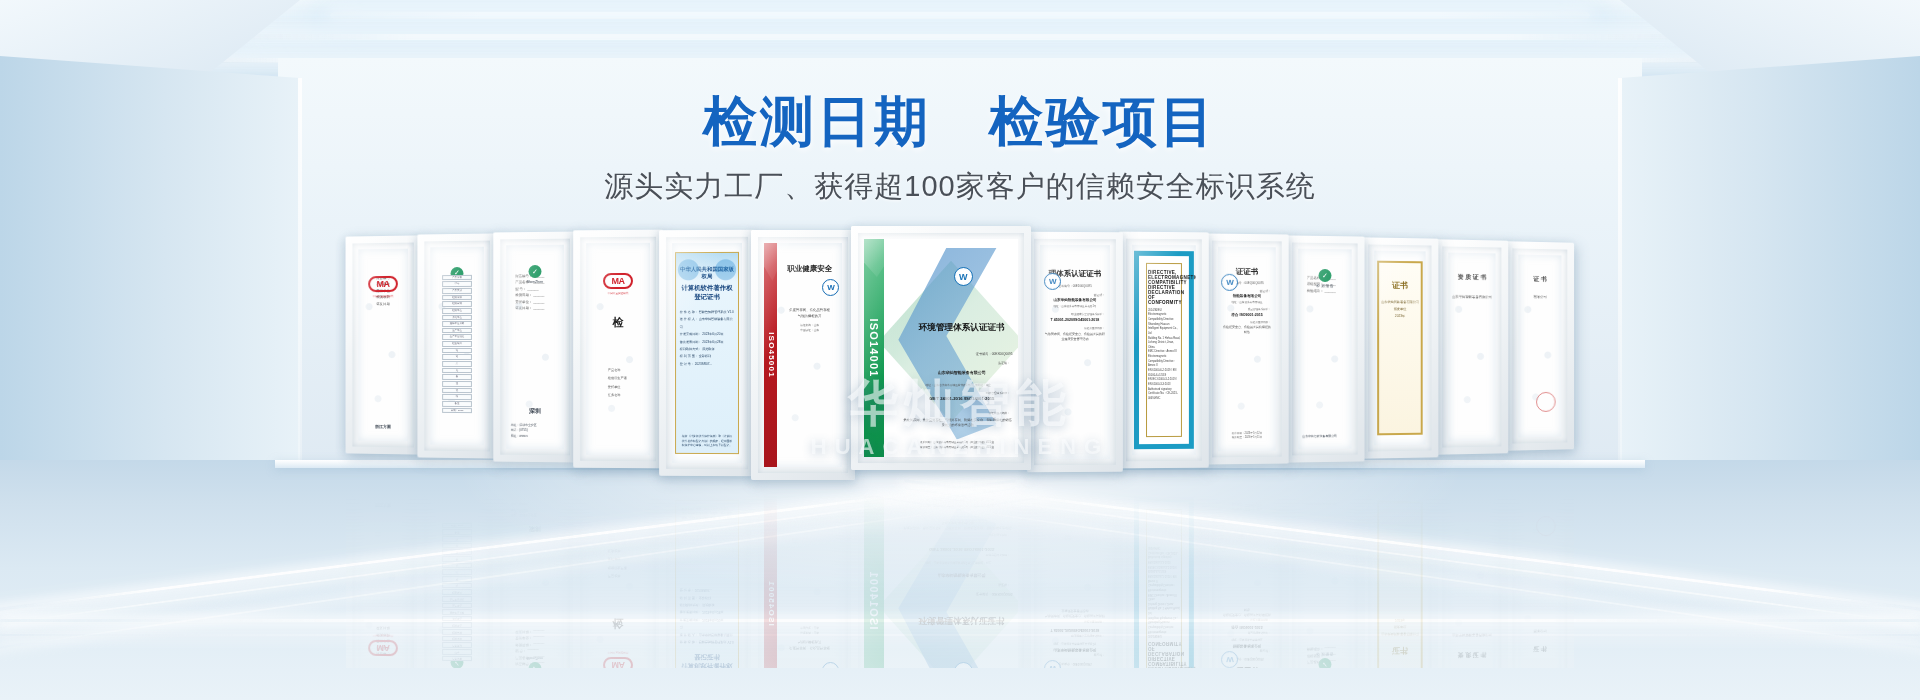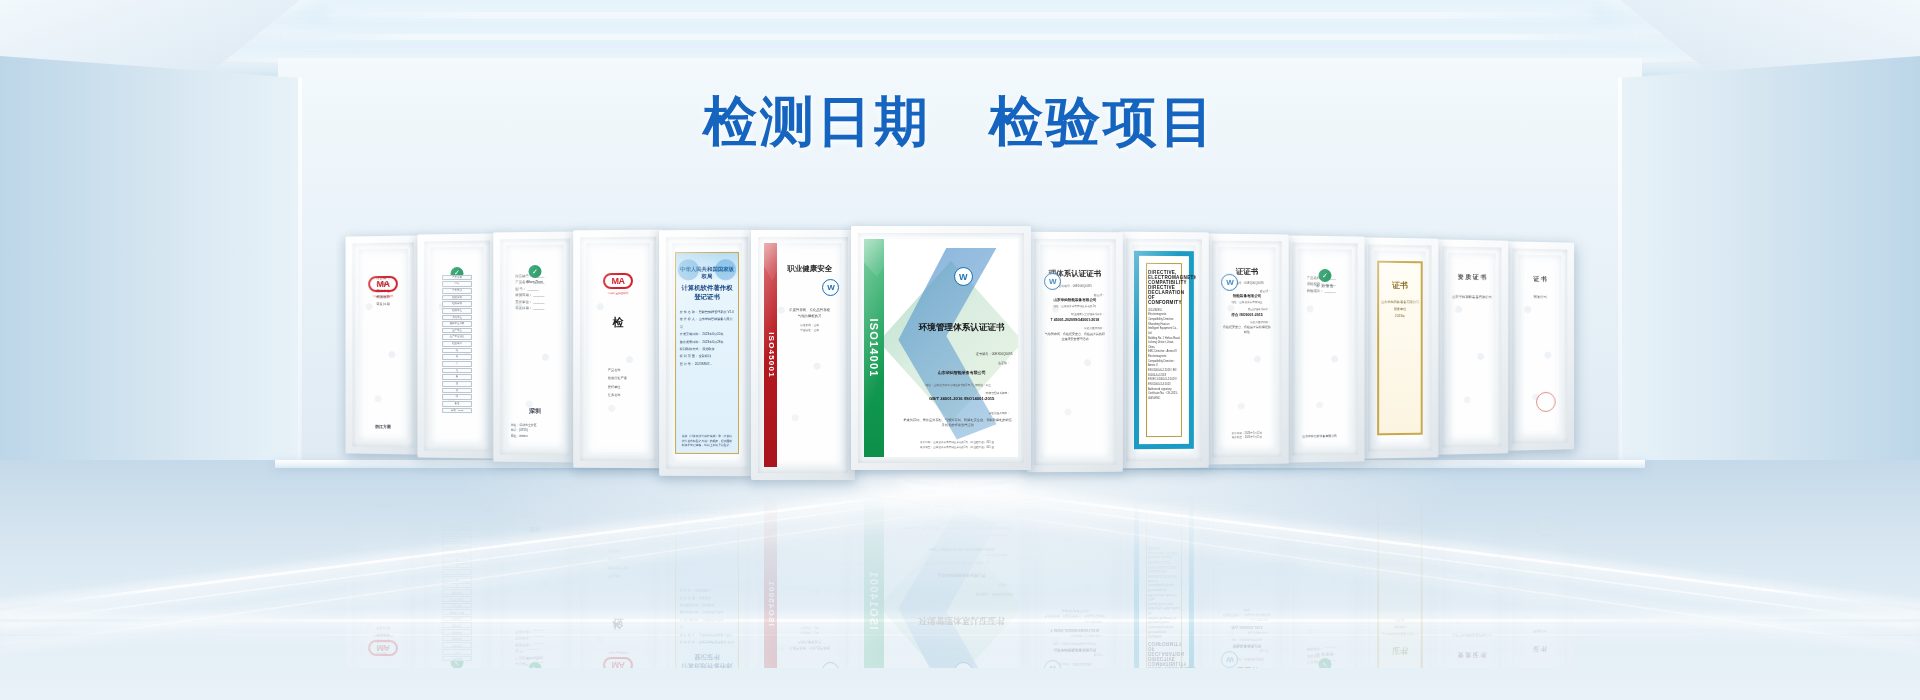--- a/index.html
+++ b/index.html
@@ -332,20 +332,21 @@
     <div class="floor-line fl-h2"></div>
   </div>
   <div class="skirting"></div>
 
   <div class="headings">
     <div class="title">
       <span>检测日期</span>
       <span class="gap"></span>
       <span>检验项目</span>
     </div>
+    <div class="subtitle">源头实力工厂、获得超100家客户的信赖安全标识系统</div>
   </div>
 
   <div class="cert-row" id="cert-row">
       <div class="frame" title="浙江方圆检测集团检验报告" style="width: 76px; height: 218px; margin-top: 6px; margin-left: 0px; z-index: 1; transform: perspective(900px) rotateY(-7.68deg);">
         <div class="mat">
           <div class="paper">
             <div class="wm"></div>
             <div class="ma-logo">MA</div>
             <div class="ma-sub">中国计量认证标志</div>
             <div class="cert-lines" style="margin-top:52%">
@@ -908,14 +909,18 @@
           <div class="paper">
             <div class="wm"></div>
             <div style="text-align:center;margin-top:46%;font-size:6px;font-weight:bold;color:#333">证 书</div>
             <div style="text-align:center;margin-top:24%;font-size:3.4px;color:#555">有限公司</div>
             <div class="red-stamp" style="right:14%;bottom:14%"></div>
           </div>
         </div>
       </div>
     </div>
 
+  <div class="brand-wm">
+    <div class="brand-cn">华灿智能</div>
+    <div class="brand-en">HUACANZHINENG</div>
+  </div>
 
 </div>
 
 </body></html>

